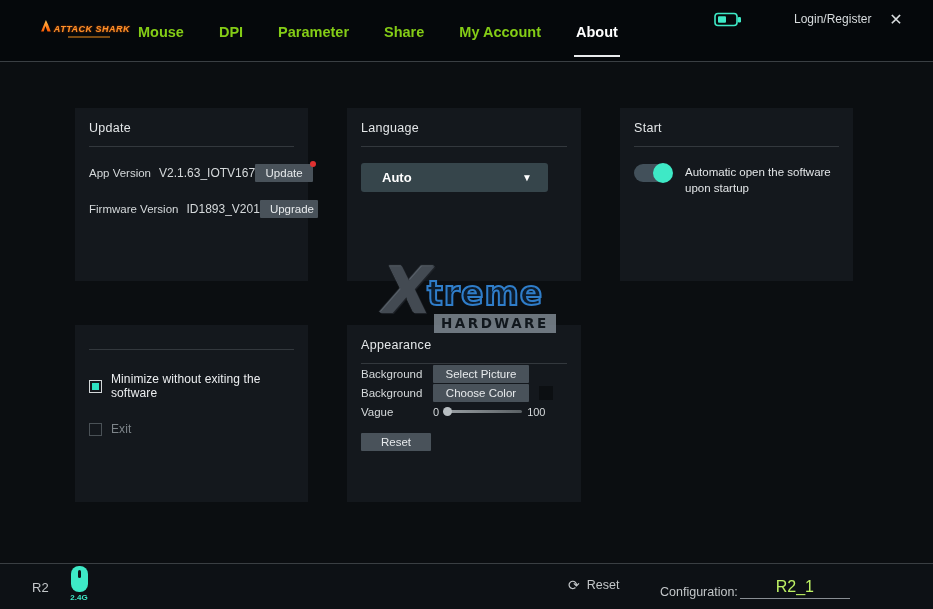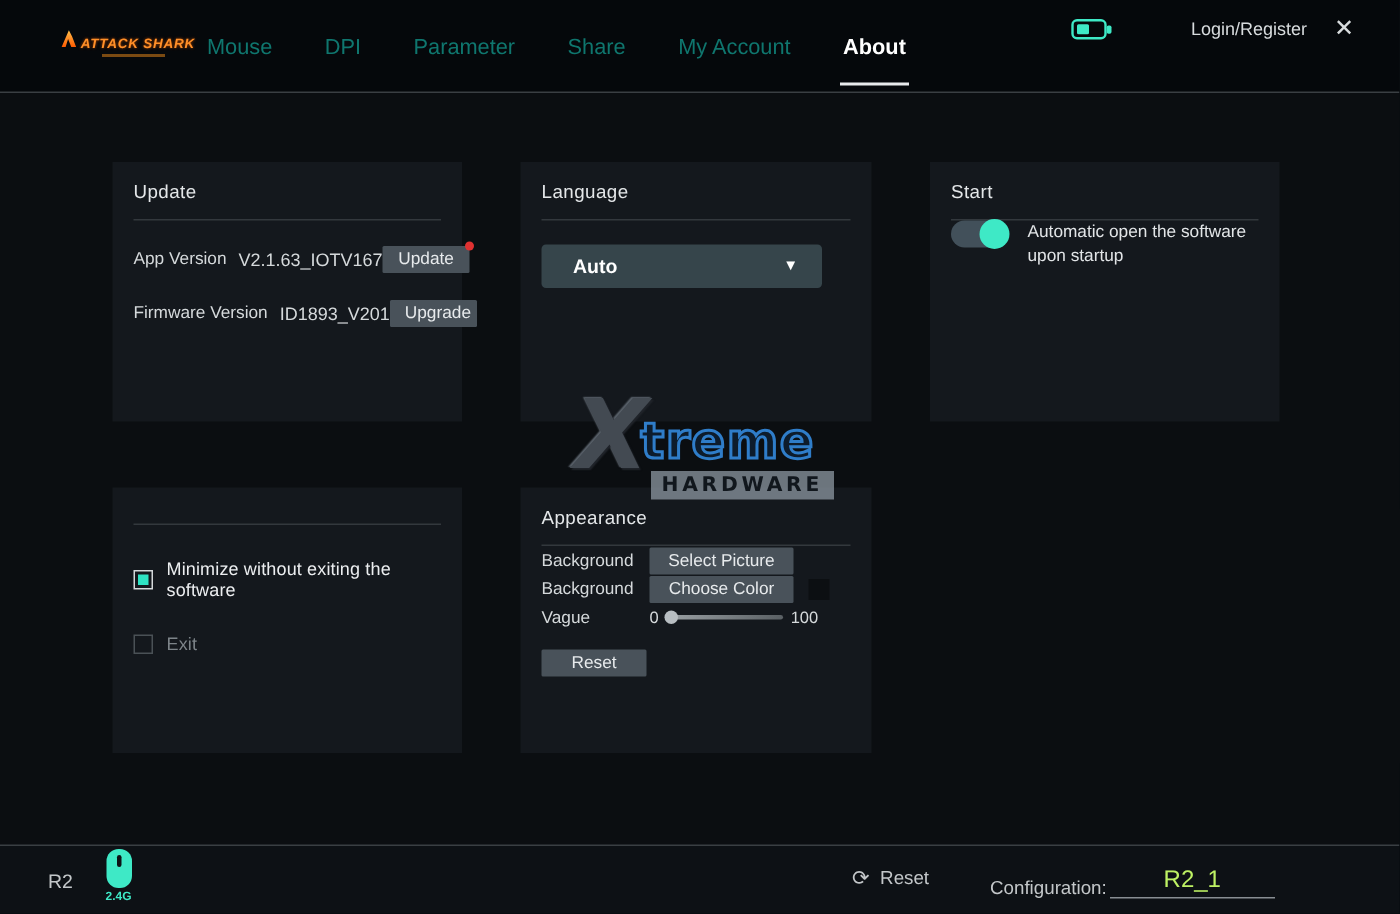--- a/index.html
+++ b/index.html
@@ -10,21 +10,21 @@
   
   .titlebar { position:relative; width:100%; height:62px; background:#05080b;
               border-bottom:1px solid #3a3f43; }
   .logo { position:absolute; left:40px; top:14px; width:90px; height:34px; }
   .logo-row { display:flex; align-items:flex-end; gap:2px; }
   .logo-brand { font-size:9px; font-weight:bold; font-style:italic; color:#ff9029;
                 letter-spacing:.5px; text-shadow:0 0 2px #b34700; white-space:nowrap; }
   .logo-sub { width:42px; height:2px; background:#7a4a12; margin:2px 0 0 14px; }
 
   .nav { position:absolute; left:136px; top:0; height:62px; display:flex; align-items:center; gap:31px; }
-  .nav-item { font-size:14.5px; color:#0f766e; cursor:pointer; padding:20px 2px 18px; position:relative; }
+  .nav-item { font-size:14.5px; color:#84cc16; cursor:pointer; padding:20px 2px 18px; position:relative;font-weight:bold; }
   .nav-item.active { color:#ffffff; font-weight:bold; }
   .nav-item.active::after { content:""; position:absolute; left:0; right:0; bottom:1px;
                             height:2px; background:#e8eaec; }
 
   .battery { position:absolute; left:714px; top:12px; width:30px; height:15px; }
   .login { position:absolute; left:794px; top:12px; font-size:12px; color:#d8dcde; cursor:pointer; }
   .win-close { position:absolute; left:884px; top:8px; font-size:16px; color:#d8dcde;
                cursor:pointer; width:24px; height:24px; text-align:center; line-height:24px; }
 
   
@@ -46,21 +46,21 @@
          font-family:inherit; padding:3px 10px; border-radius:1px; cursor:pointer; }
   .ver-btn { margin-left:auto; position:relative; min-width:58px; }
   .badge-dot { position:absolute; top:-3px; right:-3px; width:6px; height:6px;
                border-radius:50%; background:#e03131; }
 
   .dropdown { margin-top:16px; width:187px; height:29px; background:#36454b; border-radius:3px;
               display:flex; align-items:center; cursor:pointer; position:relative; }
   .dropdown-value { font-size:13px; font-weight:bold; color:#ffffff; margin-left:21px; }
   .dropdown-arrow { position:absolute; right:16px; font-size:10px; color:#ffffff; }
 
-  .start-row { display:flex; }
+  .start-row { display:flex; margin-top:17px; }
   .toggle { position:relative; width:38px; height:18px; border-radius:9px; background:#42505a;
             flex:none; cursor:pointer; }
   .toggle-knob { position:absolute; right:-1px; top:-1px; width:20px; height:20px;
                  border-radius:50%; background:#3ee9c6; }
   .start-label { margin-left:13px; width:158px; font-size:11.5px; line-height:1.4; color:#e2e5e7; }
 
   .check-row { display:flex; align-items:center; margin-top:22px; cursor:pointer; }
   .checkbox { width:13px; height:13px; border:1px solid #d4d8da; flex:none;
               display:flex; align-items:center; justify-content:center; }
   .checkbox .fill { width:7px; height:7px; background:#2ee3c3; }

